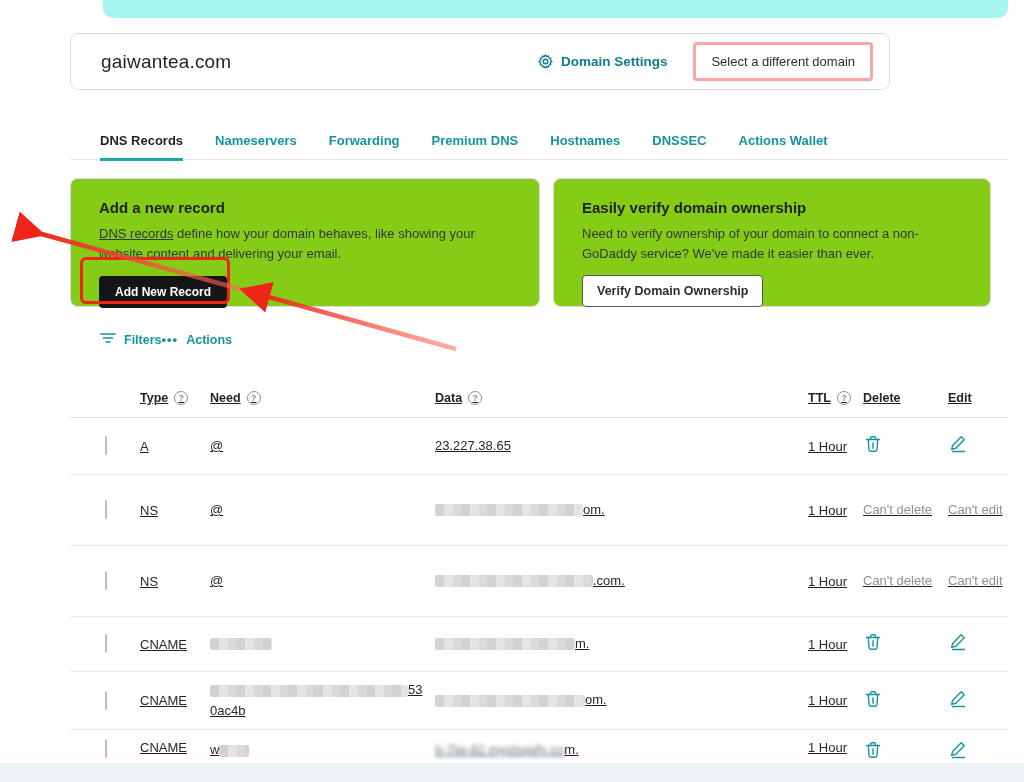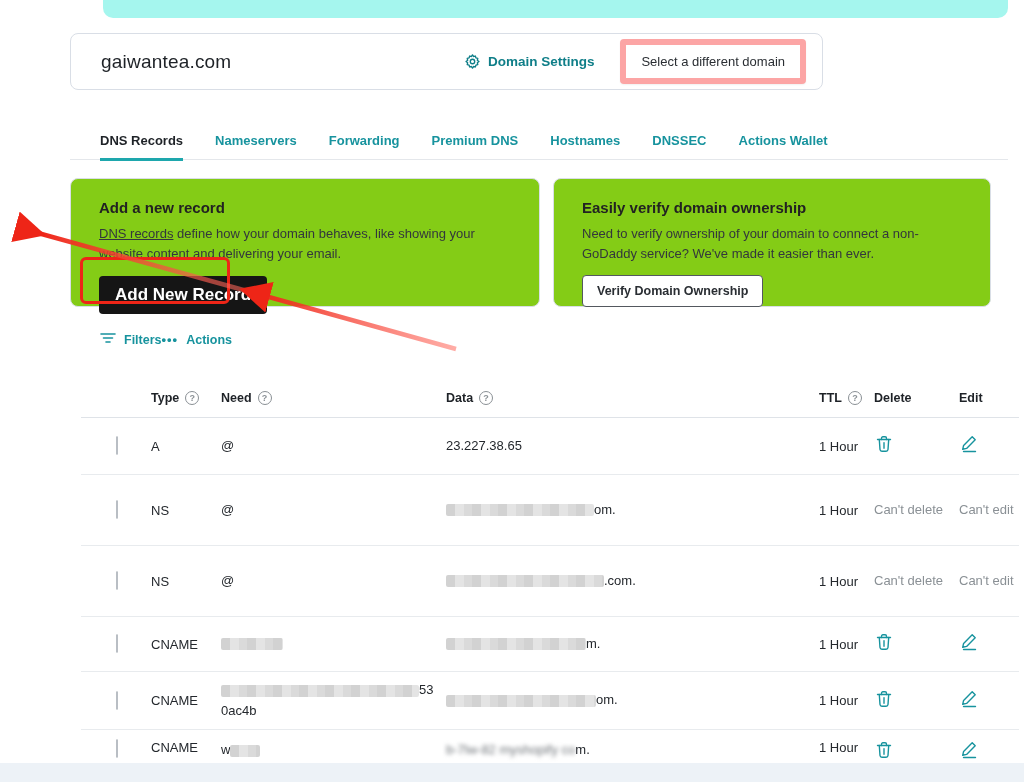--- a/index.html
+++ b/index.html
@@ -5,29 +5,29 @@
   * { margin:0; padding:0; box-sizing:border-box; }
   html,body { width:1024px; height:782px; background:#ffffff; overflow:hidden;
               font-family:"Liberation Sans", sans-serif; color:#1f2328; }
   .page { position:relative; width:1024px; height:782px; background:#fff; }
 
   
   .banner { position:absolute; left:103px; top:0; width:905px; height:18px;
             background:#a5f6ee; border-radius:0 0 10px 10px; }
 
   
-  .header-card { position:absolute; left:70px; top:33px; width:753px; height:57px;
+  .header-card { position:absolute; left:70px; top:33px; width:820px; height:57px;
                  background:#fff; border:1px solid #d9dee6; border-radius:8px;
                  display:flex; align-items:center; padding:0 16px 0 30px; }
   .domain-title { font-size:19px; font-weight:500; color:#1e2227; letter-spacing:.2px; }
   .header-right { margin-left:auto; display:flex; align-items:center; gap:26px; }
   .settings-link { display:inline-flex; align-items:center; gap:7px; color:#0f7e88;
                    font-size:13.5px; font-weight:700; cursor:pointer; }
   .gear { width:17px; height:17px; display:inline-block; }
-  .btn-outline-dark { background:#fff; border:6px solid #fca5a5; border-radius:4px;
+  .btn-outline-dark { background:#fff; border:3px solid #fca5a5; border-radius:4px;
                       padding:9px 15px; font-size:13px; font-weight:500; color:#2a2e33;
                       cursor:pointer; font-family:inherit; box-shadow:0 1px 2px rgba(0,0,0,.06); }
 
   
   .tabs { position:absolute; left:70px; top:133px; width:938px; height:27px;
           border-bottom:1px solid #e4e7eb; display:flex; align-items:flex-start;
           padding-left:30px; gap:32px; }
   .tab { font-size:13px; font-weight:700; color:#17939e; padding-bottom:10px;
          cursor:pointer; white-space:nowrap; }
   .tab.active { color:#1e2227; border-bottom:3px solid #1ea7ad; }
@@ -35,39 +35,39 @@
   
   .cards { position:absolute; left:70px; top:178px; width:938px; display:flex; gap:13px; }
   .card { background:#84cc16; border:1px solid #d9dee6; border-radius:8px; height:129px;
           padding:20px 28px; }
   .card.left { width:470px; }
   .card.right { width:438px; }
   .card h3 { font-size:15px; font-weight:700; color:#222; margin-bottom:8px; }
   .card p { font-size:13px; line-height:1.5; color:#33373c; max-width:445px; }
   .inline-link { text-decoration:underline; color:#33373c; cursor:pointer; }
   .btn-black { margin-top:13px; background:#151515; color:#fff; border:none; border-radius:4px;
-               padding:9px 16px; font-size:17px; font-weight:700; cursor:pointer; font-family:inherit; }
+               padding:9px 16px; font-size:12px; font-weight:700; cursor:pointer; font-family:inherit; }
   .btn-outline { margin-top:12px; background:#fff; color:#2a2e33; border:1px solid #53585f;
                  border-radius:4px; padding:8px 14px; font-size:12.5px; font-weight:700;
                  cursor:pointer; font-family:inherit; }
 
   
   .anno-rect { position:absolute; left:80px; top:257px; width:150px; height:47px;
                border:3px solid #ee2517; border-radius:6px; pointer-events:none; z-index:30; }
   .anno-arrow { position:absolute; left:0; top:0; width:1024px; height:782px;
                 pointer-events:none; z-index:30; }
 
   
   .toolbar { position:absolute; left:100px; top:331px; display:flex; align-items:center; }
   .tool { display:inline-flex; align-items:center; gap:8px; color:#17939e;
           font-size:12.5px; font-weight:700; cursor:pointer; }
   .dots { letter-spacing:1px; font-size:13px; font-weight:700; }
 
   
-  .table { position:absolute; left:81px; top:379px; width:938px; }
+  .table { position:absolute; left:70px; top:379px; width:938px;text-decoration:underline; }
   .trow { display:grid; grid-template-columns:35px 70px 225px 373px 55px 85px 60px;
           padding-left:35px; align-items:center; border-bottom:1px solid #e8ebee; }
   .trow.head { height:39px; border-bottom:1px solid #dfe3e8; }
   .hcell { display:inline-flex; align-items:center; gap:6px; font-size:12.5px; font-weight:700; color:#1e2227; }
   .help { width:14px; height:14px; border:1px solid #8a9095; border-radius:50%;
           color:#8a9095; font-size:9px; font-weight:700; display:inline-flex;
           align-items:center; justify-content:center; cursor:pointer; }
   .cell { font-size:13px; color:#24282d; }
   .checkbox { width:16px; height:16px; border:1px solid #b9bec4; border-radius:3px;
               background:#fff; cursor:pointer; }

